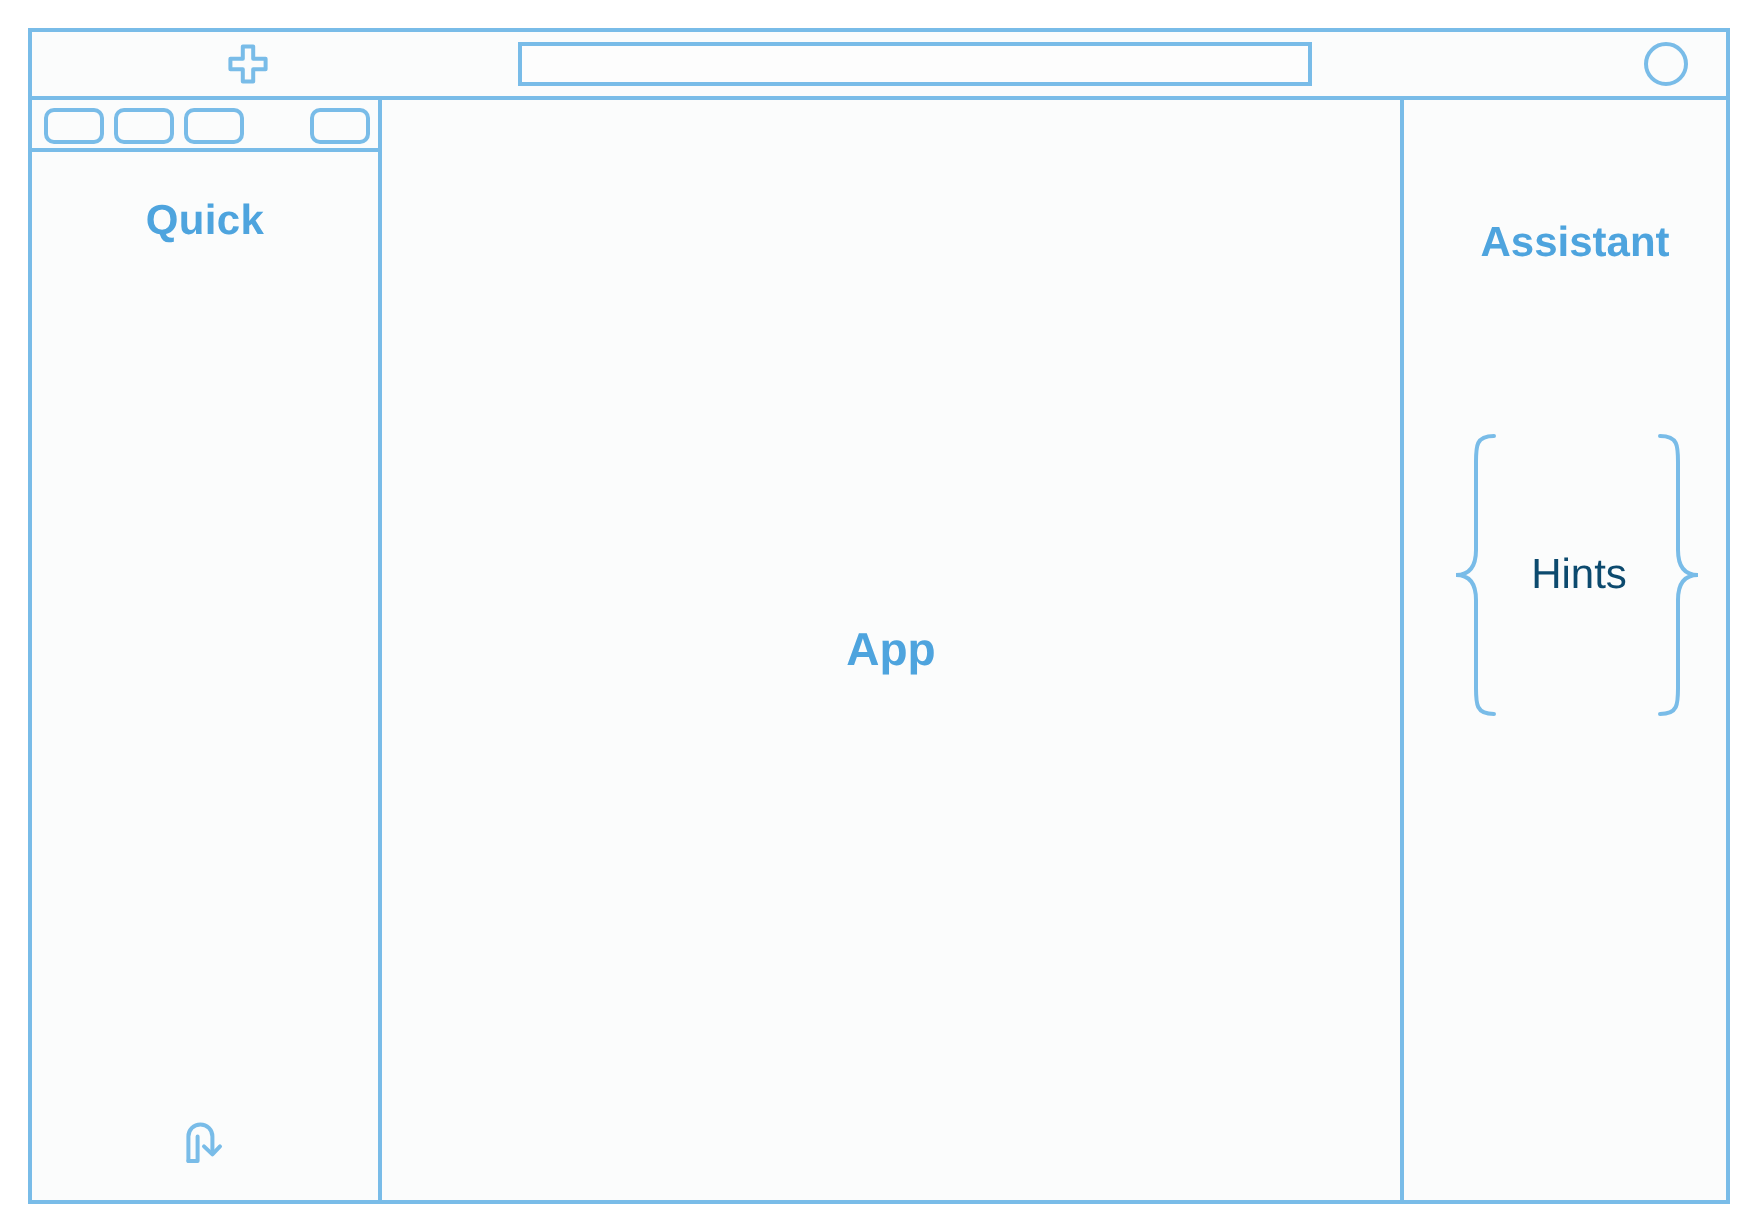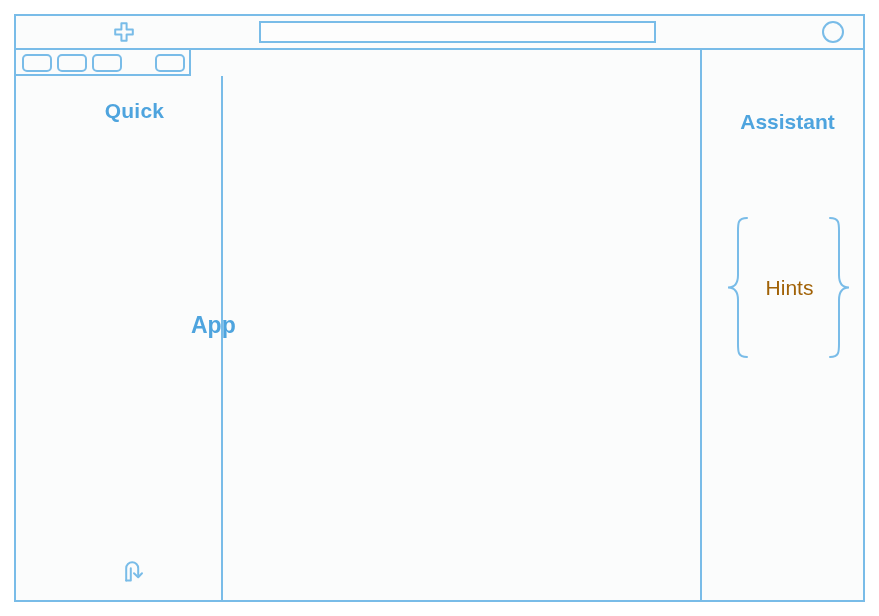--- a/index.html
+++ b/index.html
@@ -121,21 +121,20 @@
 
   
   .sidebar-left {
     position: absolute;
     left: 0;
     top: 60px;
     width: 175px;
     bottom: 0;
     border-right: 2px solid #79bce8;
     box-sizing: border-box;
-    margin-left: 32px;
   }
   .sidebar-left-title {
     position: absolute;
     left: 0;
     right: 0;
     top: 22px;
     text-align: center;
     font-size: 21px;
     font-weight: bold;
     color: #4ea4de;
@@ -159,21 +158,21 @@
     bottom: 0;
     border-right: 2px solid #79bce8;
     box-sizing: border-box;
   }
   .app-label {
     position: absolute;
     left: 0;
     right: 0;
     top: 50%;
     transform: translateY(-50%);
-    text-align: left;
+    text-align: center;
     font-size: 23px;
     font-weight: bold;
     color: #4ea4de;
   }
 
   
   .sidebar-right {
     position: absolute;
     right: 0;
     top: 34px;
@@ -200,21 +199,21 @@
   }
   .hints-label {
     position: absolute;
     left: 0;
     right: 0;
     top: 50%;
     transform: translateY(-50%);
     text-align: center;
     font-size: 21px;
     font-weight: normal;
-    color: #a16207;
+    color: #0c4a6e;
   }
   .brace {
     position: absolute;
     top: 0;
     width: 26px;
     height: 145px;
   }
   .brace.left  { left: 4px; }
   .brace.right { right: 6px; }
 

